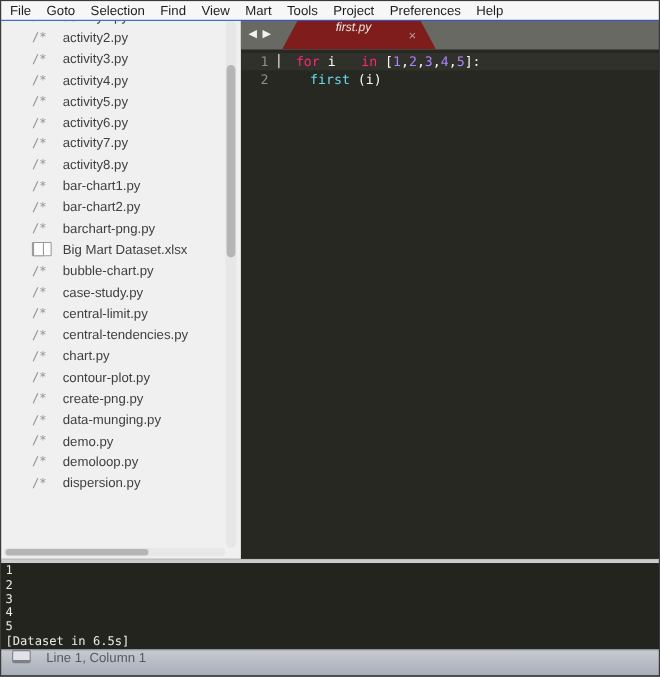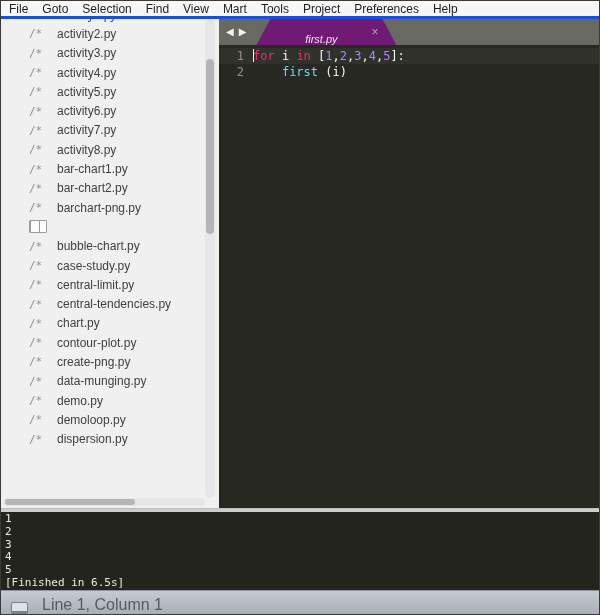--- a/index.html
+++ b/index.html
@@ -5,21 +5,21 @@
   * { margin:0; padding:0; box-sizing:border-box; }
   html,body { width:600px; height:615px; background:#888; font-family:"Liberation Sans", sans-serif; }
   .window {
     width:600px; height:615px;
     border:1px solid #3a3a3a;
     display:flex; flex-direction:column;
     background:#272822; overflow:hidden;
   }
   
   .menubar {
-    height:18px; background:#f7f7f7; border-bottom:3px solid #1d4ed8;
+    height:18px; background:#f7f7f7; border-bottom:1px solid #1d4ed8;
     display:flex; align-items:center; flex:0 0 auto;
     font-size:12px; color:#1e1e1e; padding-left:1px;
   }
   .menubar .menu-item { padding:1px 7px; cursor:default; white-space:nowrap; }
   
   .main { flex:1 1 auto; display:flex; min-height:0; position:relative; }
   
   .sidebar {
     width:218px; flex:0 0 auto; background:#f0f0f0; position:relative; overflow:hidden;
   }
@@ -53,55 +53,55 @@
   .h-thumb { position:absolute; left:2px; top:1px; width:130px; height:6px; background:#b5b5b5; border-radius:3px; }
   
   .editor { flex:1 1 auto; display:flex; flex-direction:column; background:#272822; min-width:0; }
   .tabbar { height:26px; flex:0 0 auto; background:#696963; display:flex; align-items:stretch; position:relative; }
   .nav-arrows {
     display:flex; align-items:center; gap:5px; padding:0 8px 0 7px;
     color:#f2f2f0; font-size:10px;
   }
   .nav-arrow { cursor:default; line-height:1; }
   .tab {
-    margin-left:2px; width:140px; position:relative; background:#701a75;
+    margin-left:2px; width:140px; position:relative; background:#7f1d1d;
     clip-path:polygon(14px 0, calc(100% - 14px) 0, 100% 100%, 0 100%);
-    display:flex; align-items:flex-end; justify-content:center;
+    display:flex; align-items:flex-start; justify-content:center;
   }
   .tab-title { font-style:italic; font-size:11px; color:#e6e6e1; padding-right:10px; }
   .tab-close {
     position:absolute; right:18px; top:50%; transform:translateY(-50%);
     color:#a8a8a2; font-size:12px; line-height:1; cursor:default;
   }
   .code-area { flex:1 1 auto; padding-top:3px; font-family:"DejaVu Sans Mono", monospace; font-size:12px; }
   .code-line { display:flex; height:16px; line-height:16px; }
   .code-line.active { background:rgba(255,255,255,0.045); }
   .gutter {
     width:34px; flex:0 0 34px; text-align:right; padding-right:9px;
     color:#8f908a; user-select:none;
   }
   .code-text { white-space:pre; color:#f8f8f2; }
-  .tok-kw { color:#f92672; }
+  .tok-kw { color:#f92672;margin-left:16px; }
   .tok-num { color:#ae81ff; }
   .tok-builtin { color:#66d9ef; }
   .tok-plain { color:#f8f8f2; }
   .cursor { display:inline-block; width:1px; height:13px; background:#f8f8f0; vertical-align:-2px; margin-right:-1px; }
   
   .divider { height:4px; background:#cdcdcd; border-top:1px solid #bdbdbd; flex:0 0 auto; }
   .console {
     height:78px; flex:0 0 auto; background:#23241e; color:#ebebe6;
     font-family:"DejaVu Sans Mono", monospace; font-size:11px; line-height:12.8px;
     padding:1px 0 0 4px; overflow:hidden;
   }
   
   .statusbar {
     height:24px; flex:0 0 auto;
     background:linear-gradient(#c6cad0, #a9afb9);
     border-top:1px solid #8d939c;
-    display:flex; align-items:flex-end; font-size:16px; color:#565b62;
+    display:flex; align-items:flex-start; font-size:12px; color:#565b62;
   }
   .status-icon {
     width:17px; height:12px; margin:0 14px 0 10px;
     border:1px solid #7b8089; border-bottom-width:3px; border-radius:2px;
     background:#dfe2e6;
   }
 </style>
 </head>
 <body>
 
@@ -187,20 +187,21 @@
           <div class="file-row">
             <span class="file-icon icon-py">
               <span class="icon-py">/*</span>
             </span>
             <span>barchart-png.py</span>
           </div>
           <div class="file-row">
             <span class="file-icon icon-doc">
               <span class="icon-doc"></span>
             </span>
+            <span>Big Mart Dataset.xlsx</span>
           </div>
           <div class="file-row">
             <span class="file-icon icon-py">
               <span class="icon-py">/*</span>
             </span>
             <span>bubble-chart.py</span>
           </div>
           <div class="file-row">
             <span class="file-icon icon-py">
               <span class="icon-py">/*</span>
@@ -296,21 +297,21 @@
   </div>
 
   <div class="divider"></div>
 
   <div class="console" id="console">
       <div>1</div>
       <div>2</div>
       <div>3</div>
       <div>4</div>
       <div>5</div>
-      <div>[Finished in 6.5s]</div>
+      <div>[Dataset in 6.5s]</div>
     </div>
 
   <div class="statusbar">
     <div class="status-icon"></div>
     <span>Line 1, Column 1</span>
   </div>
 
 </div>
 
 </body></html>

